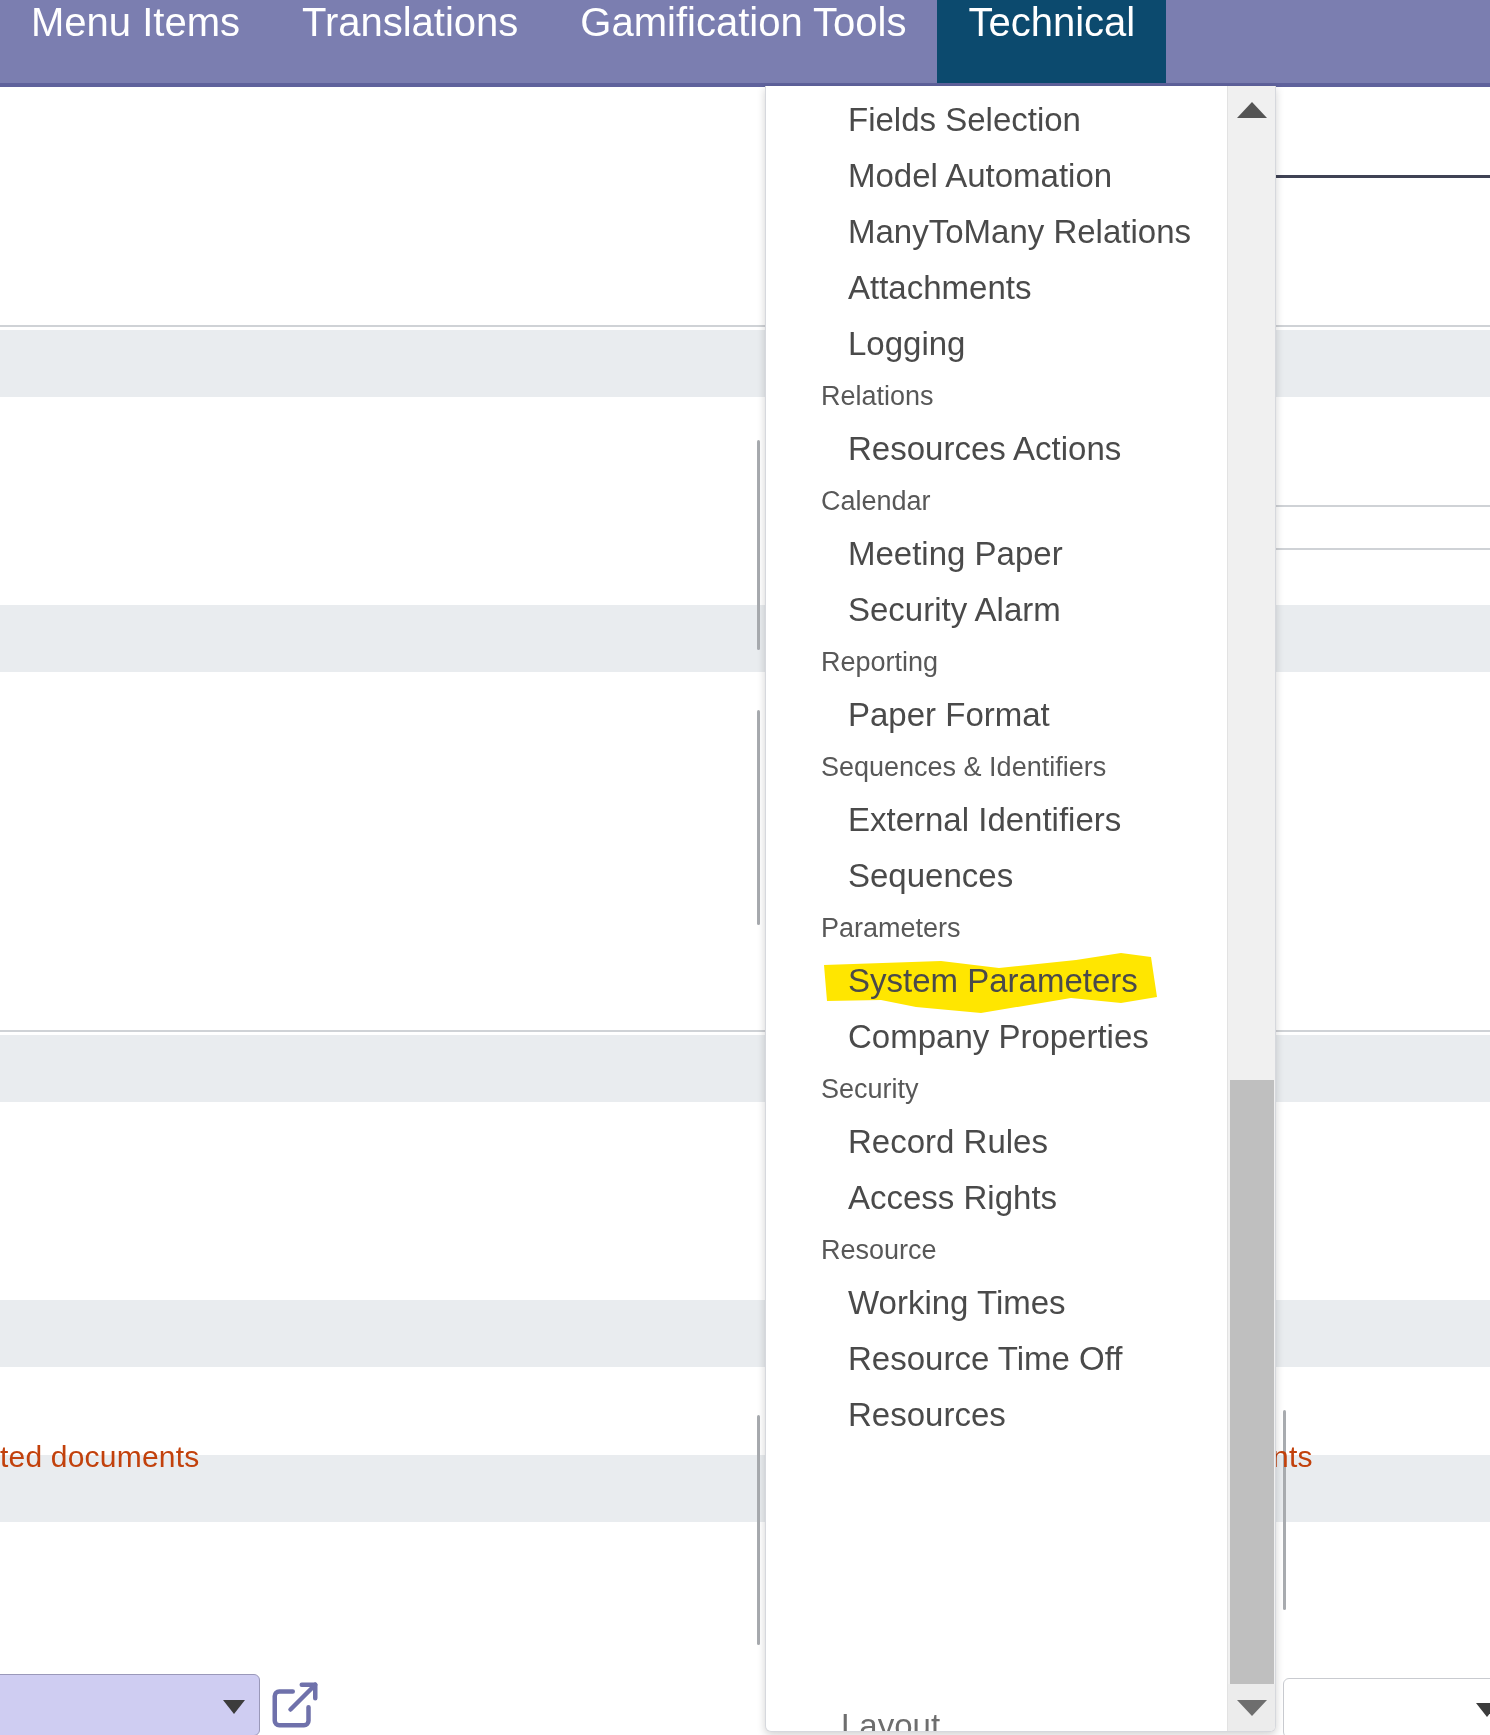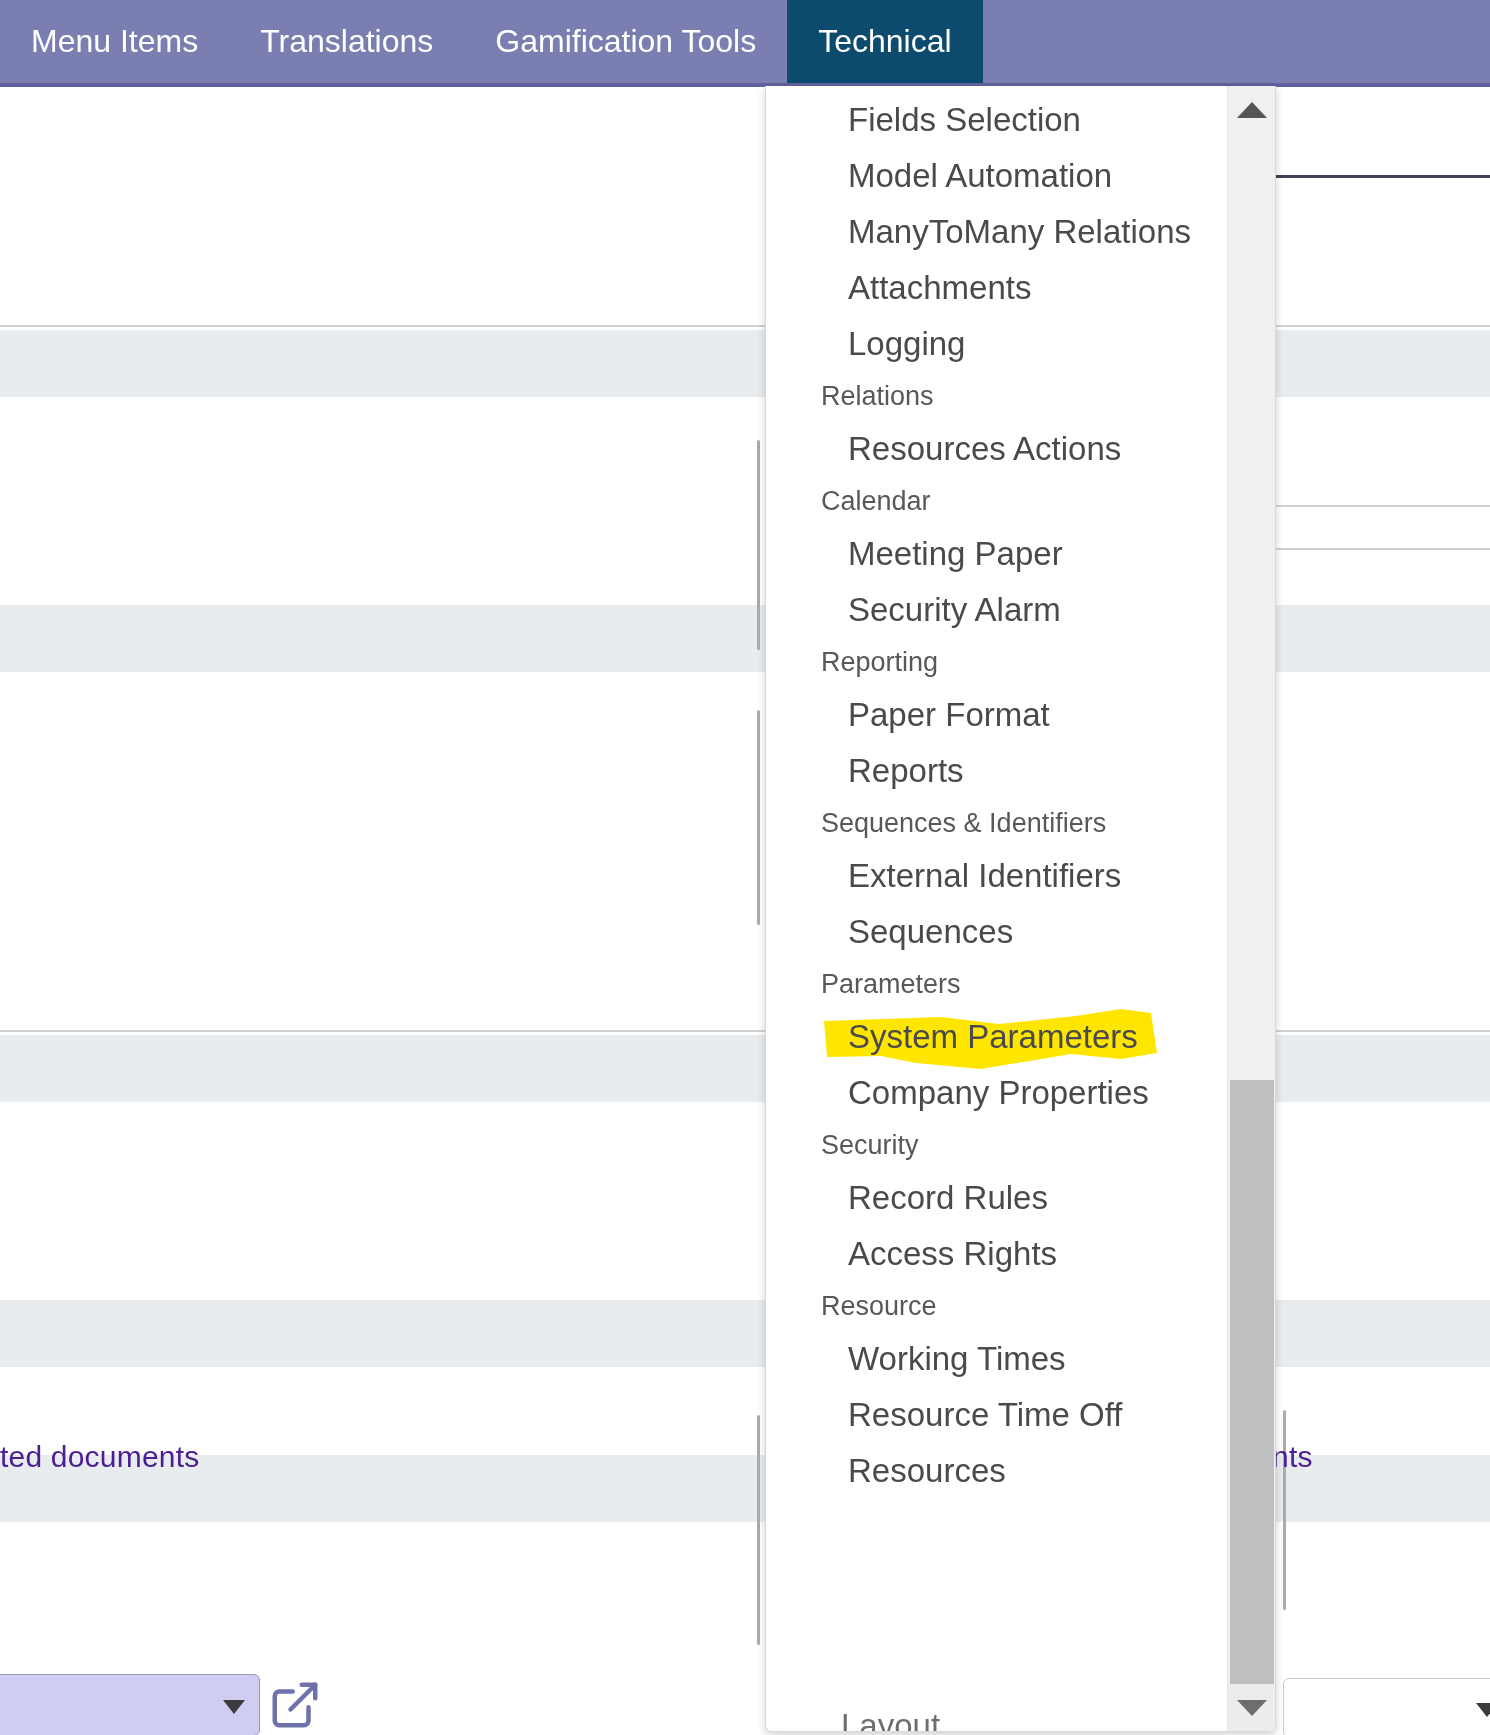--- a/index.html
+++ b/index.html
@@ -25,21 +25,21 @@
   .hline.dark { background: #3f4254; height: 3px; }
 
   .vline {
     position: absolute; width: 3px; background: #a8abaf;
     border-radius: 2px;
   }
 
   .bg-label {
     position: absolute;
     font-size: 30px;
-    color: #4c1d95;
+    color: #c2410c;
     white-space: nowrap;
     letter-spacing: .2px;
   }
 
   .combo {
     position: absolute;
     background: #cfcdf2;
     border: 1px solid #9a98b9;
     border-radius: 6px;
   }
@@ -62,24 +62,24 @@
   }
 
   
   .topbar {
     position: absolute; top: 0; left: 0;
     width: 1490px; height: 83px;
     background: #7b7eb0;
     display: flex; align-items: stretch;
   }
   .topbar-tab {
-    display: flex; align-items: center;
+    display: flex; 
     padding: 0 31px;
     color: #ffffff;
-    font-size: 32px;
+    font-size: 40px;
     white-space: nowrap;
     cursor: pointer;
   }
   .topbar-tab.active { background: #0c4a6e; }
   .topbar-underline {
     position: absolute; left: 0; top: 83px;
     width: 1490px; height: 4px;
     background: #5f629c;
   }
 
@@ -218,21 +218,20 @@
         <div class="dd-item"><span class="dd-text">ManyToMany Relations</span></div>
         <div class="dd-item"><span class="dd-text">Attachments</span></div>
         <div class="dd-item"><span class="dd-text">Logging</span></div>
         <div class="dd-group">Relations</div>
         <div class="dd-item"><span class="dd-text">Resources Actions</span></div>
         <div class="dd-group">Calendar</div>
         <div class="dd-item"><span class="dd-text">Meeting Paper</span></div>
         <div class="dd-item"><span class="dd-text">Security Alarm</span></div>
         <div class="dd-group">Reporting</div>
         <div class="dd-item"><span class="dd-text">Paper Format</span></div>
-        <div class="dd-item"><span class="dd-text">Reports</span></div>
         <div class="dd-group">Sequences &amp; Identifiers</div>
         <div class="dd-item"><span class="dd-text">External Identifiers</span></div>
         <div class="dd-item"><span class="dd-text">Sequences</span></div>
         <div class="dd-group">Parameters</div>
         <div class="dd-item"><span class="hl-wrap">
             <svg width="340" height="66" viewBox="0 0 340 66" style="position:absolute;left:48px;top:-2px;">
               <path d="M3 14 L120 10 L178 17 L255 9 L300 2 L330 6 L336 46 L300 52 L250 47 L160 62 L95 56 L60 49 L6 50 Z" fill="#ffe600"></path>
             </svg>
           </span><span class="dd-text">System Parameters</span></div>
         <div class="dd-item"><span class="dd-text">Company Properties</span></div>

